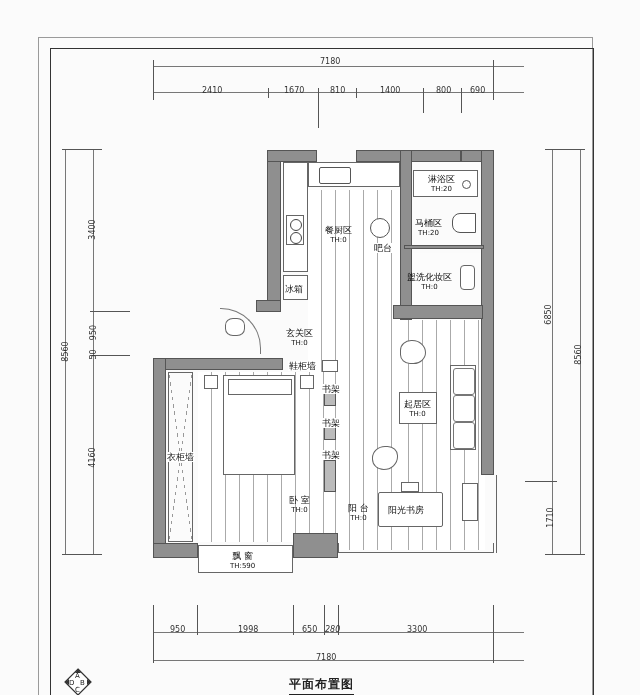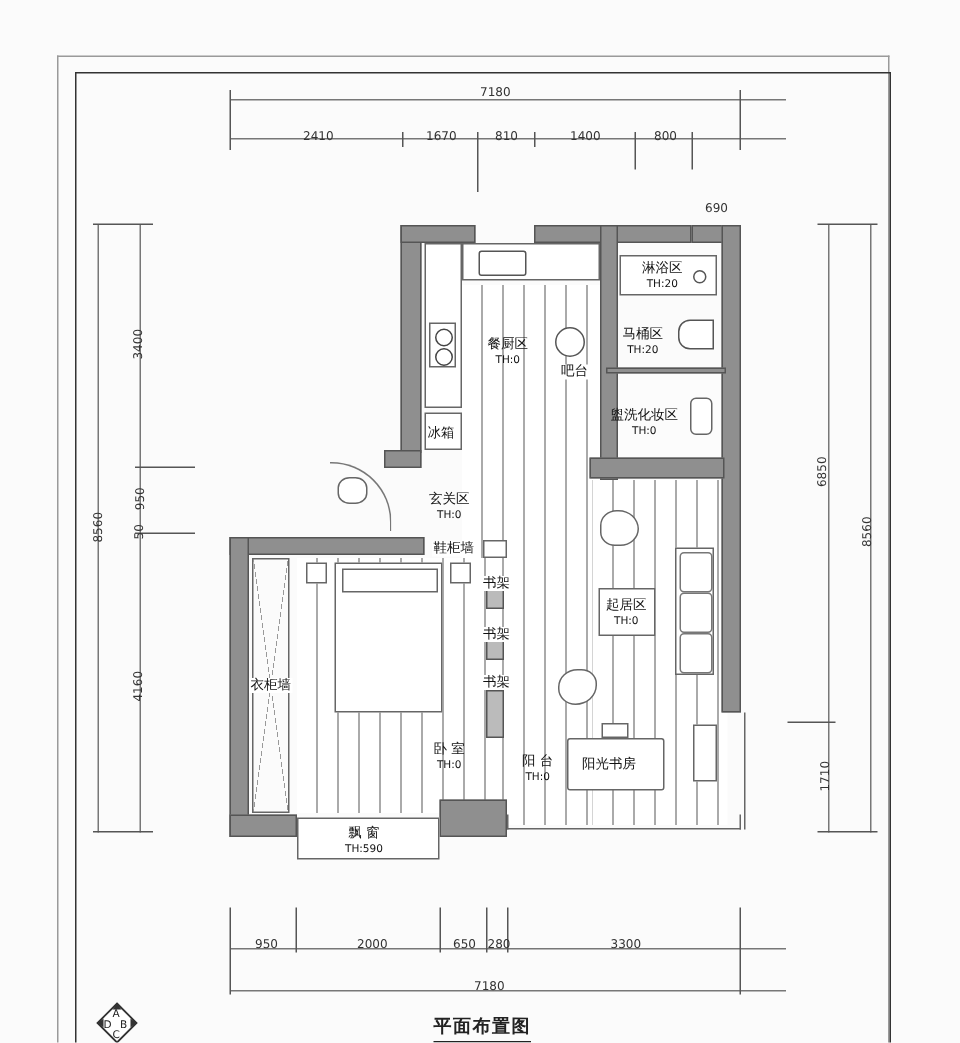--- a/index.html
+++ b/index.html
@@ -35,21 +35,21 @@
   <div class="abs tick" style="left:318px;top:88px;width:1px;height:40px;"></div>
   <div class="abs tick" style="left:356px;top:88px;width:1px;height:10px;"></div>
   <div class="abs tick" style="left:423px;top:88px;width:1px;height:25px;"></div>
   <div class="abs tick" style="left:461px;top:88px;width:1px;height:25px;"></div>
   <div class="abs tick" style="left:493px;top:60px;width:1px;height:40px;"></div>
   <div class="abs dim" style="left:202px;top:86px;text-align:right;">2410</div>
   <div class="abs dim" style="left:284px;top:86px;">1670</div>
   <div class="abs dim" style="left:330px;top:86px;">810</div>
   <div class="abs dim" style="left:380px;top:86px;">1400</div>
   <div class="abs dim" style="left:436px;top:86px;">800</div>
-  <div class="abs dim" style="left:470px;top:86px;margin-top:48px;">690</div>
+  <div class="abs dim" style="left:470px;top:86px;">690</div>
 </div>
 
 <div>
   <div class="abs line" style="left:65px;top:150px;width:1px;height:405px;"></div>
   <div class="abs line" style="left:93px;top:150px;width:1px;height:405px;"></div>
   <div class="abs tick" style="left:62px;top:149px;width:40px;height:1px;"></div>
   <div class="abs tick" style="left:90px;top:311px;width:40px;height:1px;"></div>
   <div class="abs tick" style="left:90px;top:355px;width:40px;height:1px;"></div>
   <div class="abs tick" style="left:62px;top:554px;width:40px;height:1px;"></div>
   <div class="abs vdim" style="left:55px;top:347px;">8560</div>
@@ -73,23 +73,23 @@
 <div>
   <div class="abs line" style="left:154px;top:632px;width:370px;height:1px;"></div>
   <div class="abs line" style="left:154px;top:660px;width:370px;height:1px;"></div>
   <div class="abs tick" style="left:153px;top:605px;width:1px;height:58px;"></div>
   <div class="abs tick" style="left:197px;top:605px;width:1px;height:30px;"></div>
   <div class="abs tick" style="left:293px;top:605px;width:1px;height:30px;"></div>
   <div class="abs tick" style="left:324px;top:605px;width:1px;height:30px;"></div>
   <div class="abs tick" style="left:338px;top:605px;width:1px;height:30px;"></div>
   <div class="abs tick" style="left:493px;top:605px;width:1px;height:58px;"></div>
   <div class="abs dim" style="left:170px;top:625px;">950</div>
-  <div class="abs dim" style="left:238px;top:625px;">2000</div>
+  <div class="abs dim" style="left:238px;top:625px;">1998</div>
   <div class="abs dim" style="left:302px;top:625px;">650</div>
-  <div class="abs dim" style="left:325px;top:625px;">280</div>
+  <div class="abs dim" style="left:325px;top:625px;font-style:italic;">280</div>
   <div class="abs dim" style="left:407px;top:625px;">3300</div>
   <div class="abs dim" style="left:316px;top:653px;">7180</div>
 </div>
 
 <div>
 
   <div class="abs plank" style="left:308px;top:190px;width:100px;height:360px;"></div>
   <div class="abs plank" style="left:395px;top:320px;width:90px;height:230px;"></div>
   <div class="abs plank" style="left:198px;top:372px;width:128px;height:170px;"></div>
   <div class="abs floor" style="left:404px;top:253px;width:80px;height:55px;"></div>

